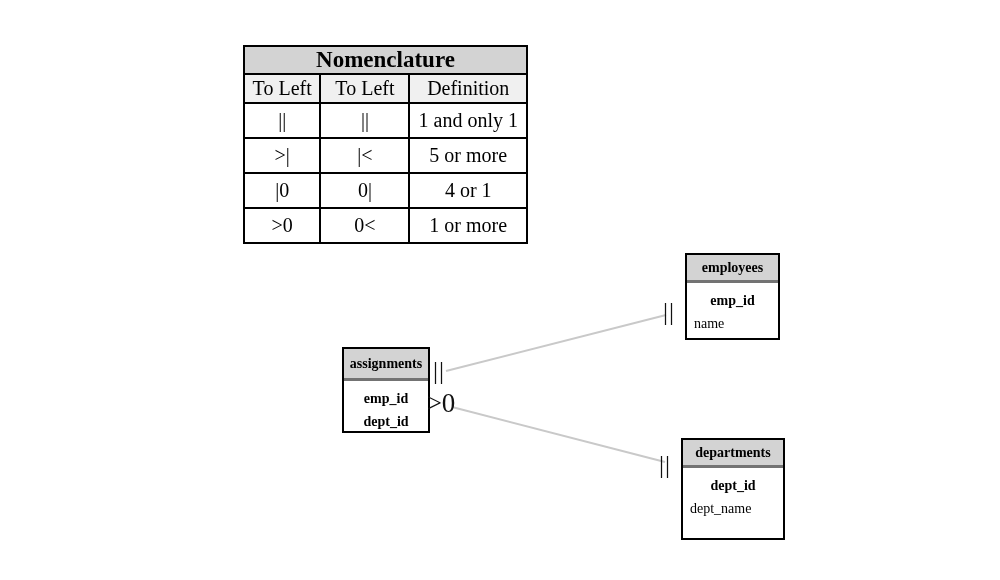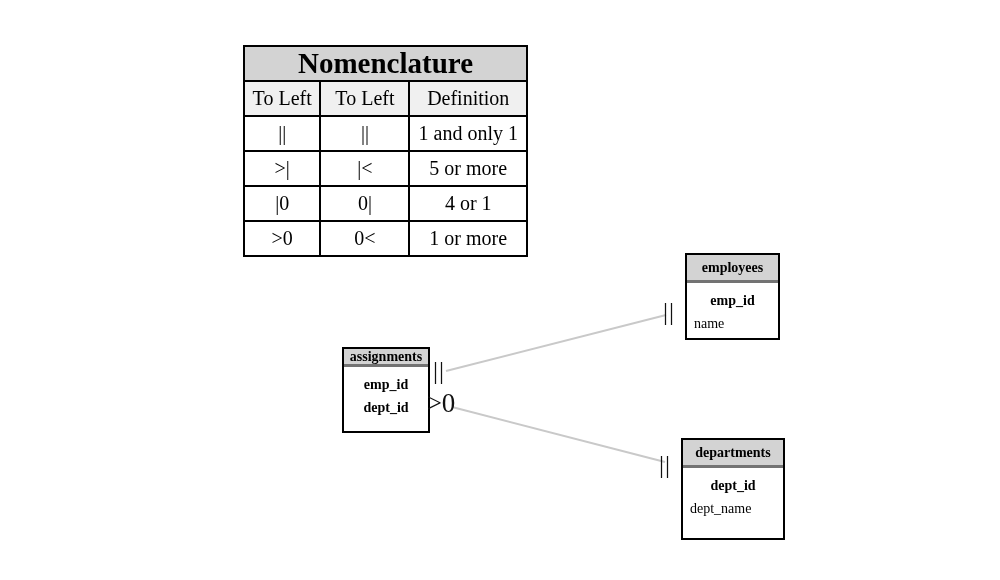--- a/index.html
+++ b/index.html
@@ -22,25 +22,25 @@
     text-align:center;
     background:#ffffff;
   }
   table.nomenclature th, table.nomenclature td {
     border:2px solid #000000;
     padding:0 4px;
   }
   table.nomenclature .title-row th {
     height:28px;
     background:#d3d3d3;
-    font-size:29px;
+    font-size:23px;
     font-weight:bold;
   }
   table.nomenclature .colhead-row th {
-    height:35px;
+    height:29px;
     background:#f0f0f0;
     font-weight:normal;
   }
   table.nomenclature tbody td {
     height:35px;
     background:#ffffff;
   }
 
   
   svg.rel-layer {
@@ -65,21 +65,21 @@
     height:28px;
   }
   .entity-body { padding:6px 5px 4px 5px; }
   .field { line-height:23px; white-space:nowrap; }
   .field.pk { font-weight:bold; text-align:center; }
   .field.plain { text-align:left; padding-left:2px;font-family:Liberation Serif, serif; }
 
   #entity-employees   { left:685px; top:253px; width:95px;  height:87px; }
   #entity-assignments { left:342px; top:347px; width:88px;  height:86px; }
   #entity-departments { left:681px; top:438px; width:104px; height:102px; }
-  #entity-assignments .entity-header { height:18px; }
+  #entity-assignments .entity-header { height:32px; }
   #entity-departments .entity-header { height:28px; }
 
   
   .marker {
     position:absolute;
     transform:translate(-50%,-50%);
     font-family:"Liberation Serif", serif;
     font-size:25px;
     line-height:1;
     color:#111111;

